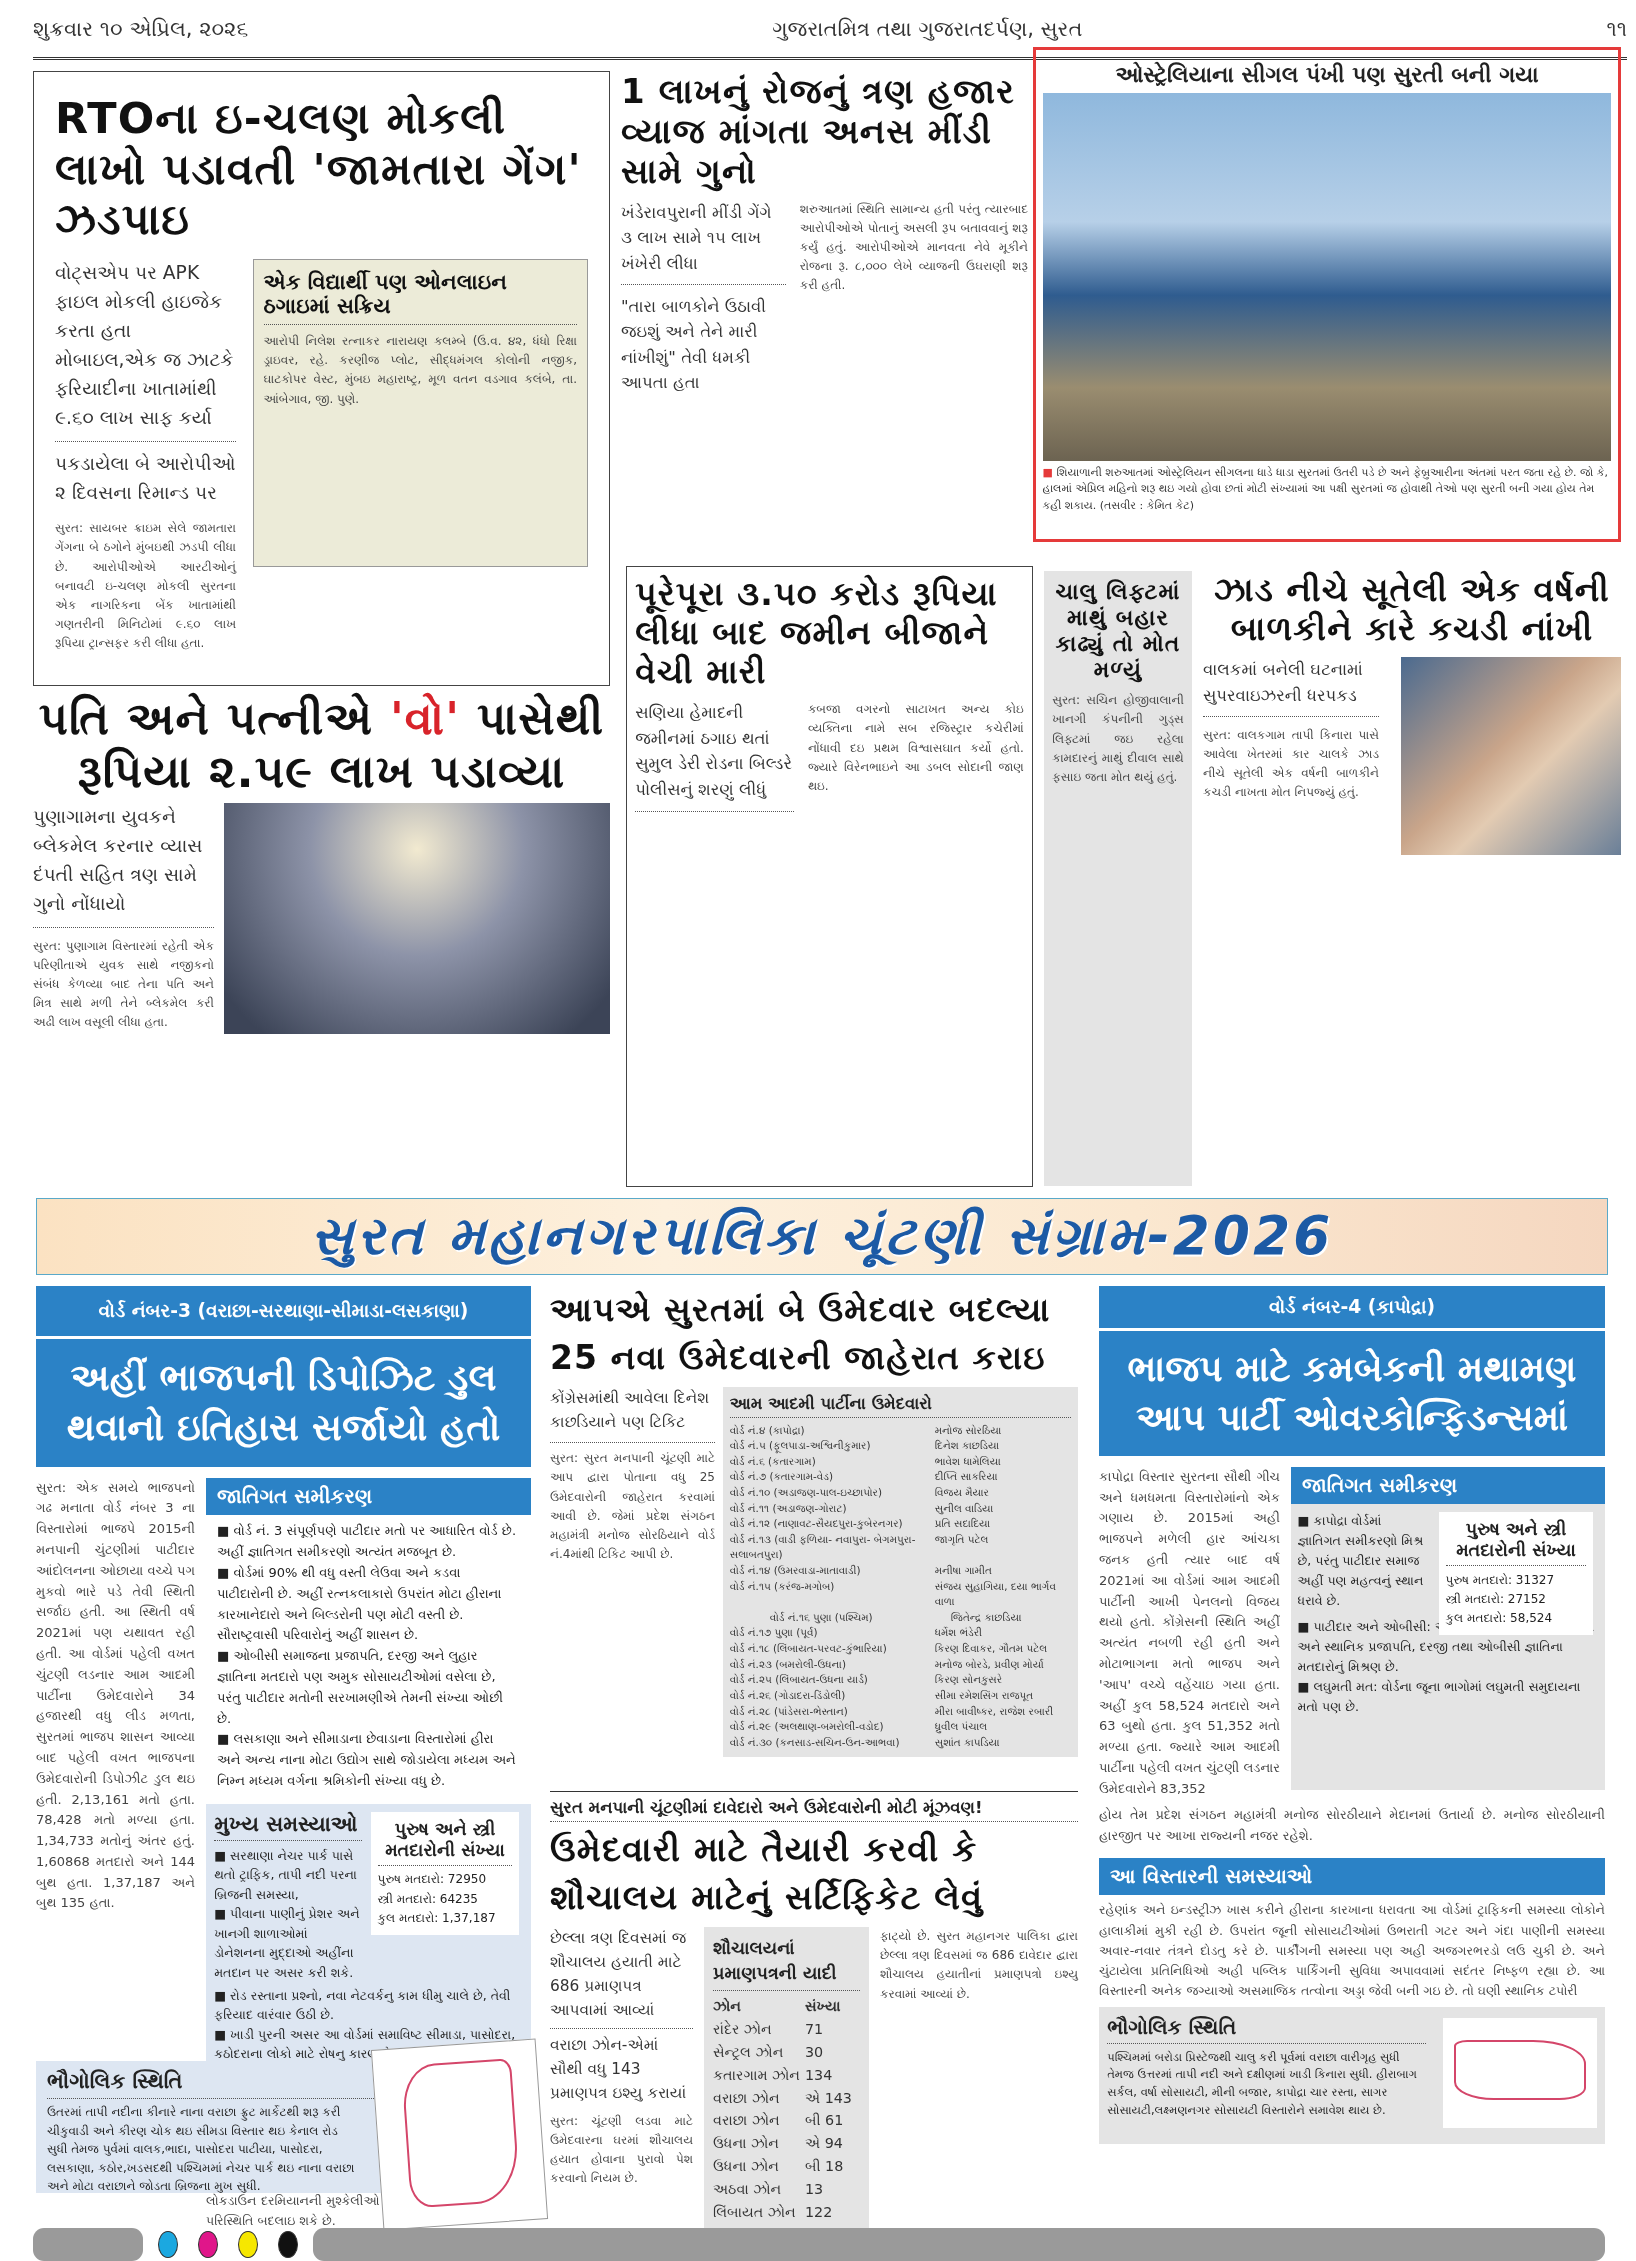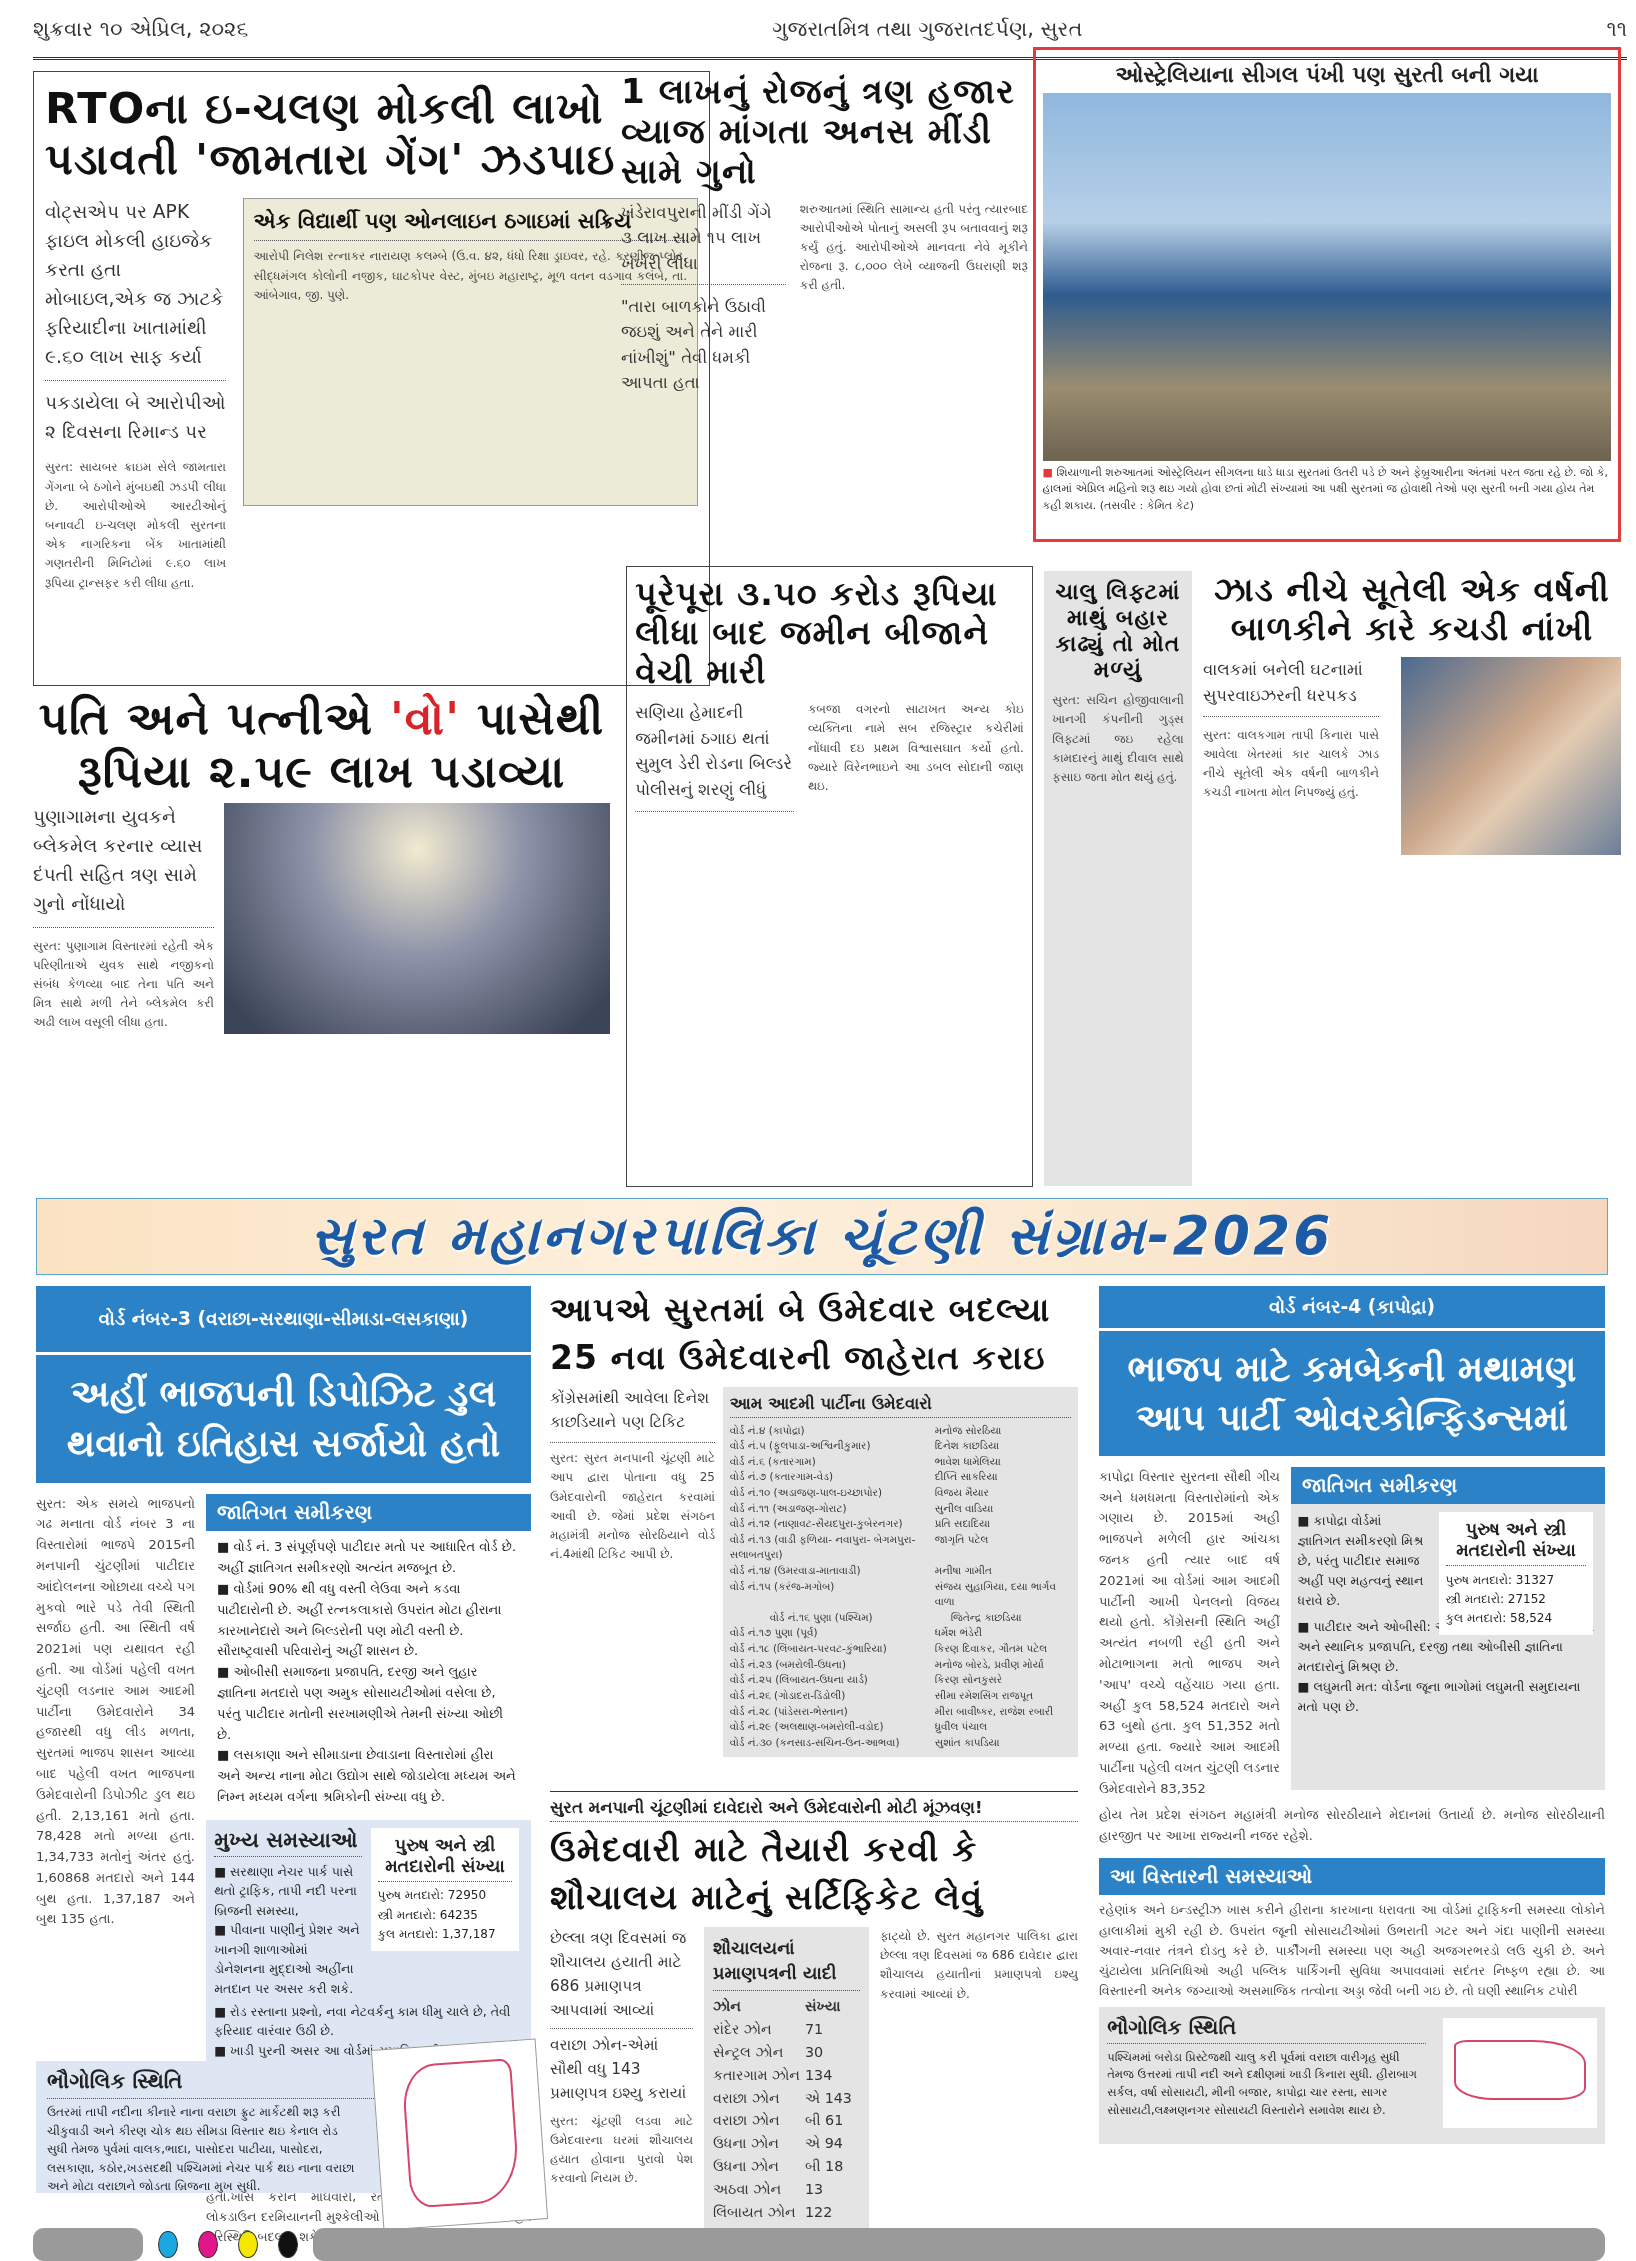--- a/index.html
+++ b/index.html
@@ -29,21 +29,21 @@
 </style>
 </head>
 <body>
 
 <div class="abs masthead">
   <span>શુક્રવાર ૧૦ એપ્રિલ, ૨૦૨૬</span>
   <span class="c">ગુજરાતમિત્ર તથા ગુજરાતદર્પણ, સુરત</span>
   <span>૧૧</span>
 </div>
 
-<div class="abs box" style="left:33px;top:71px;width:677px;height:615px;padding:11px">
+<div class="abs box" style="left:33px;top:71px;width:577px;height:615px;padding:21px">
   <div class="h1" style="font-size:43px">RTOના ઇ-ચલણ મોકલી લાખો પડાવતી 'જામતારા ગેંગ' ઝડપાઇ</div>
   <div style="display:flex;gap:16.5px;margin-top:13.7px">
     <div style="width:181px">
       <div class="deck">વોટ્સએપ પર APK ફાઇલ મોકલી હાઇજેક કરતા હતા મોબાઇલ,એક જ ઝાટકે ફરિયાદીના ખાતામાંથી ૯.૬૦ લાખ સાફ કર્યા</div>
       <div class="dotted" style="margin:8.2px 0"></div>
       <div class="deck">પકડાયેલા બે આરોપીઓ ૨ દિવસના રિમાન્ડ પર</div>
       <div class="body" style="margin-top:11px">સુરત: સાયબર ક્રાઇમ સેલે જામતારા ગેંગના બે ઠગોને મુંબઇથી ઝડપી લીધા છે. આરોપીઓએ આરટીઓનું બનાવટી ઇ-ચલણ મોકલી સુરતના એક નાગરિકના બેંક ખાતામાંથી ગણતરીની મિનિટોમાં ૯.૬૦ લાખ રૂપિયા ટ્રાન્સફર કરી લીધા હતા.</div>
     </div>
     <div style="flex:1;background:#ecebd8;padding:10px;height:308px;border:1.1px solid #999">
       <div style="font-size:21px;font-weight:bold;color:#111">એક વિદ્યાર્થી પણ ઓનલાઇન ઠગાઇમાં સક્રિય</div>
@@ -117,21 +117,21 @@
     </div>
     <div class="baby" style="flex:1;height:198px"></div>
   </div>
 </div>
 
 <div class="abs banner" style="left:36px;top:1198px;width:1572px;height:77px;display:flex;align-items:center;justify-content:center">
   <span class="banner-title">સુરત મહાનગરપાલિકા ચૂંટણી સંગ્રામ-2026</span>
 </div>
 
 <div class="abs" style="left:36px;top:1286px;width:495px;height:945px">
-  <div class="bluebar" style="font-size:18.7px;text-align:center;padding:22px">વોર્ડ નંબર-3 (વરાછા-સરથાણા-સીમાડા-લસકાણા)</div>
+  <div class="bluebar" style="font-size:18.7px;text-align:center;padding:14px">વોર્ડ નંબર-3 (વરાછા-સરથાણા-સીમાડા-લસકાણા)</div>
   <div class="bluebar" style="font-size:37px;text-align:center;padding:13.7px;margin-top:3.3px;line-height:1.35">અહીં ભાજપની ડિપોઝિટ ડુલ થવાનો ઇતિહાસ સર્જાયો હતો</div>
   <div style="display:flex;gap:11px;margin-top:11px">
     <div class="body" style="width:159px;font-size:13px">સુરત: એક સમયે ભાજપનો ગઢ મનાતા વોર્ડ નંબર 3 ના વિસ્તારોમાં ભાજપે 2015ની મનપાની ચુંટણીમાં પાટીદાર આંદોલનના ઓછાયા વચ્ચે પગ મુકવો ભારે પડે તેવી સ્થિતી સર્જાઇ હતી. આ સ્થિતી વર્ષ 2021માં પણ યથાવત રહી હતી. આ વોર્ડમાં પહેલી વખત ચુંટણી લડનાર આમ આદમી પાર્ટીના ઉમેદવારોને 34 હજારથી વધુ લીડ મળતા, સુરતમાં ભાજપ શાસન આવ્યા બાદ પહેલી વખત ભાજપના ઉમેદવારોની ડિપોઝીટ ડુલ થઇ હતી. 2,13,161 મતો હતા. 78,428 મતો મળ્યા હતા. 1,34,733 મતોનું અંતર હતું. 1,60868 મતદારો અને 144 બુથ હતા. 1,37,187 અને બુથ 135 હતા.</div>
     <div style="flex:1">
       <div class="bluebar" style="font-size:20px;padding:6.6px 11px">જાતિગત સમીકરણ</div>
       <div style="padding:6.6px 11px;font-size:13px;line-height:1.6">
         <div class="bullet">વોર્ડ નં. 3 સંપૂર્ણપણે પાટીદાર મતો પર આધારિત વોર્ડ છે. અહીં જ્ઞાતિગત સમીકરણો અત્યંત મજબૂત છે.</div>
         <div class="bullet">વોર્ડમાં 90% થી વધુ વસ્તી લેઉવા અને કડવા પાટીદારોની છે. અહીં રત્નકલાકારો ઉપરાંત મોટા હીરાના કારખાનેદારો અને બિલ્ડરોની પણ મોટી વસ્તી છે. સૌરાષ્ટ્રવાસી પરિવારોનું અહીં શાસન છે.</div>
         <div class="bullet">ઓબીસી સમાજના પ્રજાપતિ, દરજી અને લુહાર જ્ઞાતિના મતદારો પણ અમુક સોસાયટીઓમાં વસેલા છે, પરંતુ પાટીદાર મતોની સરખામણીએ તેમની સંખ્યા ઓછી છે.</div>
         <div class="bullet">લસકાણા અને સીમાડાના છેવાડાના વિસ્તારોમાં હીરા અને અન્ય નાના મોટા ઉદ્યોગ સાથે જોડાયેલા મધ્યમ અને નિમ્ન મધ્યમ વર્ગના શ્રમિકોની સંખ્યા વધુ છે.</div>

